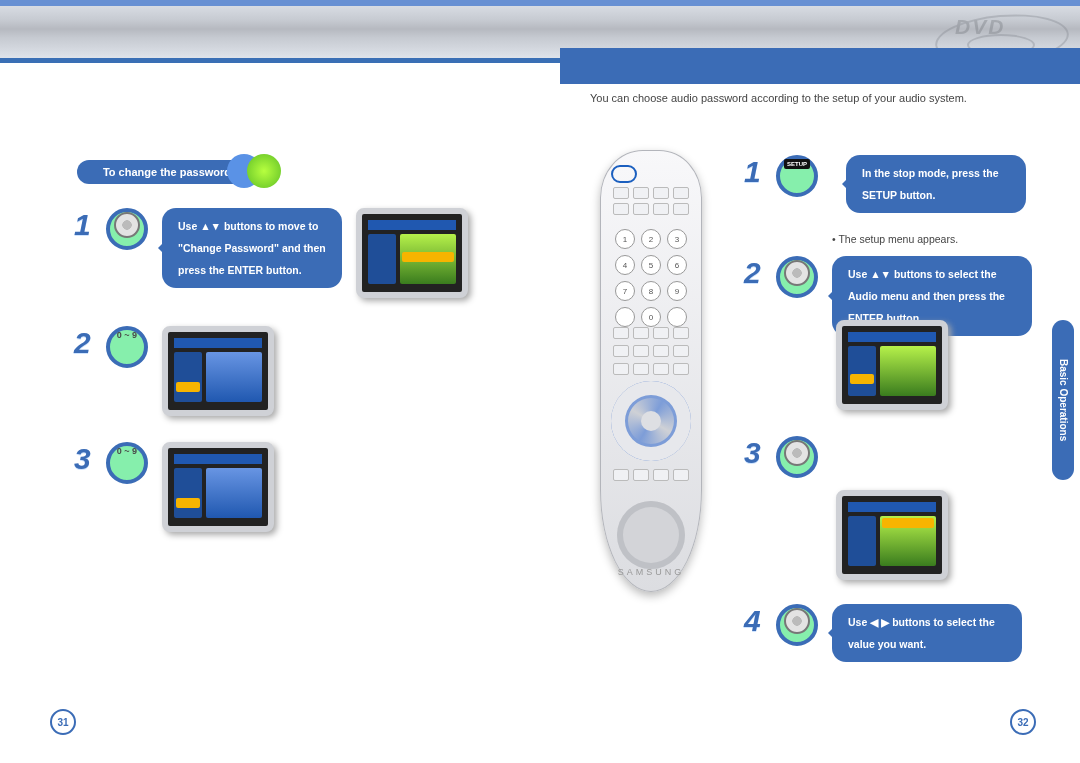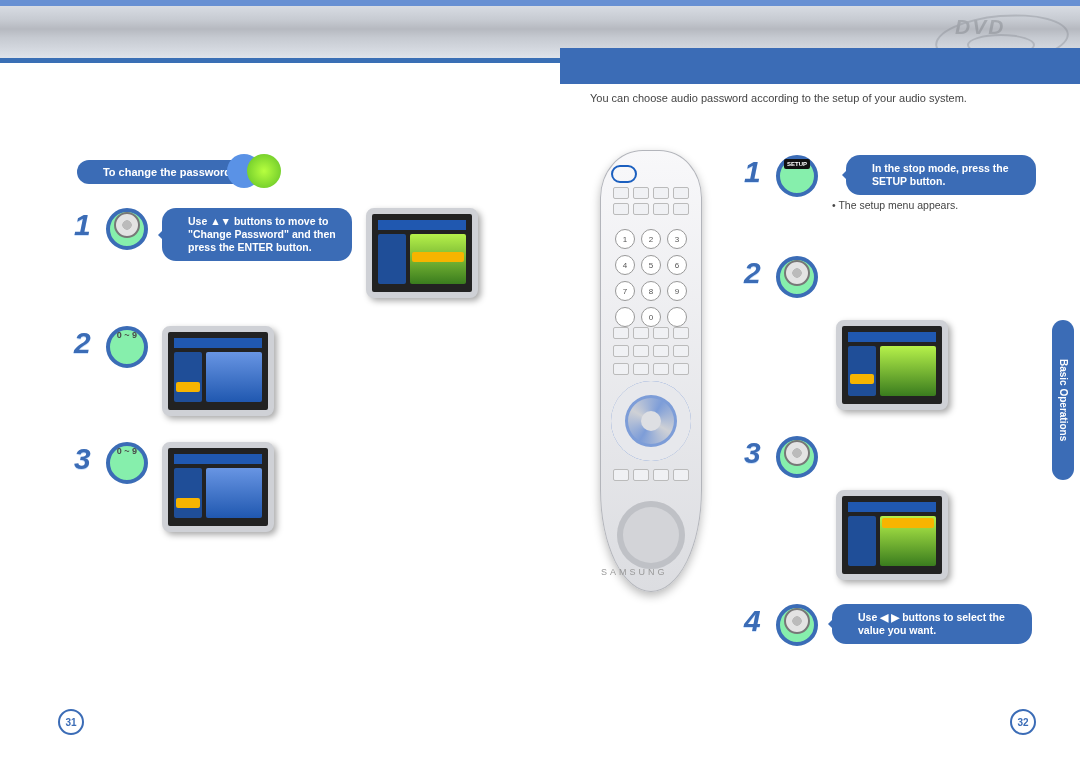--- a/index.html
+++ b/index.html
@@ -171,35 +171,35 @@
     background: radial-gradient(#bbb 30%, #e3e3e3 31%);
   }
   .bubble {
     position: relative;
     margin-left: 14px;
     background: #3b6cb6;
     color: #fff;
     font-size: 10.5px;
     font-weight: 700;
     border-radius: 14px;
-    padding: 7px 14px 7px 26px;
-    line-height: 13px;
+    padding: 7px 14px 7px 16px;
+    line-height: 22px;
   }
   .bubble::before {
     content: "";
     position: absolute;
     left: -10px; top: 50%;
     transform: translateY(-50%);
     border: 6px solid transparent;
     border-right-color: #3b6cb6;
   }
   .note {
     font-size: 10.5px;
     color: #444;
-    margin-top: 4px;
+    margin-top: 20px;
   }
 
   .screen {
     width: 100px;
     height: 78px;
     background: #222;
     border: 6px solid #cfd1d6;
     border-radius: 8px;
     position: relative;
     box-shadow: 3px 3px 6px #aaa;
@@ -269,21 +269,21 @@
   }
   .remote .wheel {
     position:absolute; left:16px; top:350px;
     width:68px; height:68px;
     border-radius:50%;
     background:#d3d4d8;
     box-shadow: inset 0 0 0 6px #bfc1c6;
   }
   .remote .brand {
     position:absolute; bottom:14px; left:0; right:0;
-    font-size:9px;
+    text-align:center; font-size:9px;
     letter-spacing:3px; color:#999;
   }
   .remote .rowbtn {
     position:absolute; left:12px; right:12px;
     display:flex; justify-content:space-between;
   }
   .remote .rowbtn span {
     width:14px; height:10px; border:1px solid #bbb; border-radius:2px;
     background:#f0f1f4;
   }
@@ -317,21 +317,21 @@
     width: 22px; height: 22px;
     border: 2px solid #3b6cb6;
     border-radius: 50%;
     color: #3b6cb6;
     font-size: 10px;
     font-weight: 700;
     display: flex;
     align-items: center;
     justify-content: center;
   }
-  .pg-left  { left: 50px; margin-left: 8px; }
+  .pg-left  { left: 50px; }
   .pg-right { right: 44px; }
 </style>
 </head>
 <body>
 
 <div class="top-banner">
   <div class="dvd-logo">
     <div class="ellipse"></div>
     <div class="disc"></div>
     <div class="dvd-text">DVD</div>
@@ -452,20 +452,21 @@
   <div class="icon-circle setup"></div>
   <div style="margin-left:14px;">
     <div class="bubble" style="width:150px;">In the stop mode, press the SETUP button.</div>
     <div class="note">• The setup menu appears.</div>
   </div>
 </div>
 
 <div class="step right" style="top:256px;">
   <div class="num">2</div>
   <div class="icon-circle dpad"></div>
+  <div class="bubble" style="width:170px;">Use ▲▼ buttons to select the Audio menu and then press the ENTER button.</div>
 </div>
 <div style="position:absolute; left:836px; top:320px;">
   <div class="screen green">
     <div class="top"></div>
       <div class="side"></div>
       <div class="main"></div>
     <div class="hl" style="top:48px; left:8px; width:24px;"></div>
   </div>
 </div>
 

